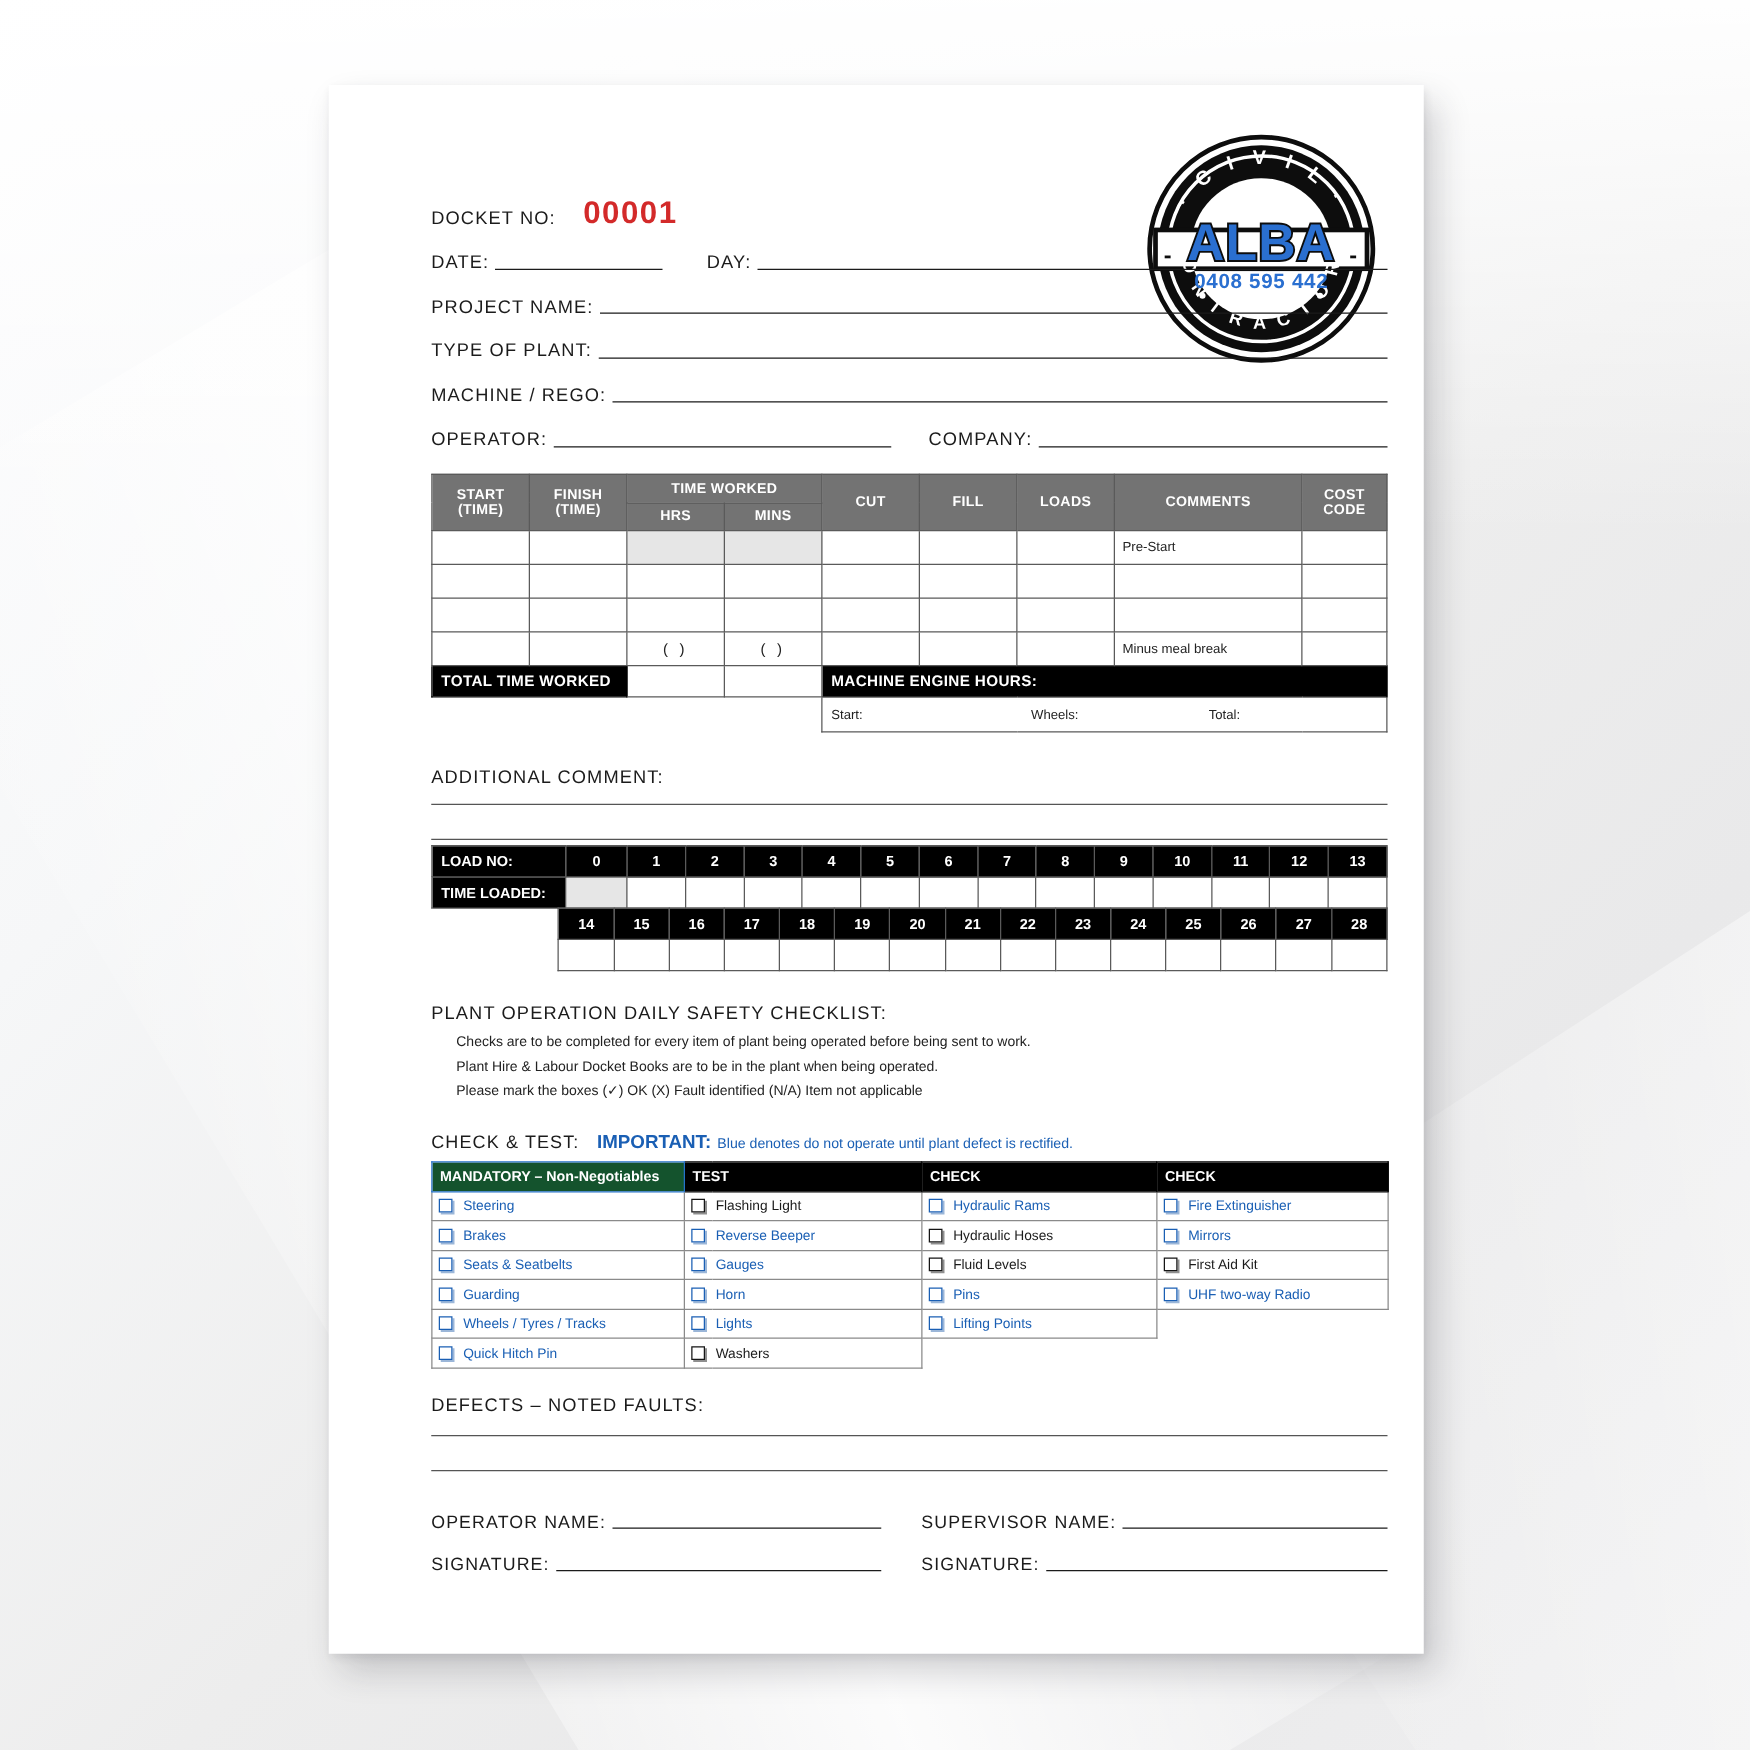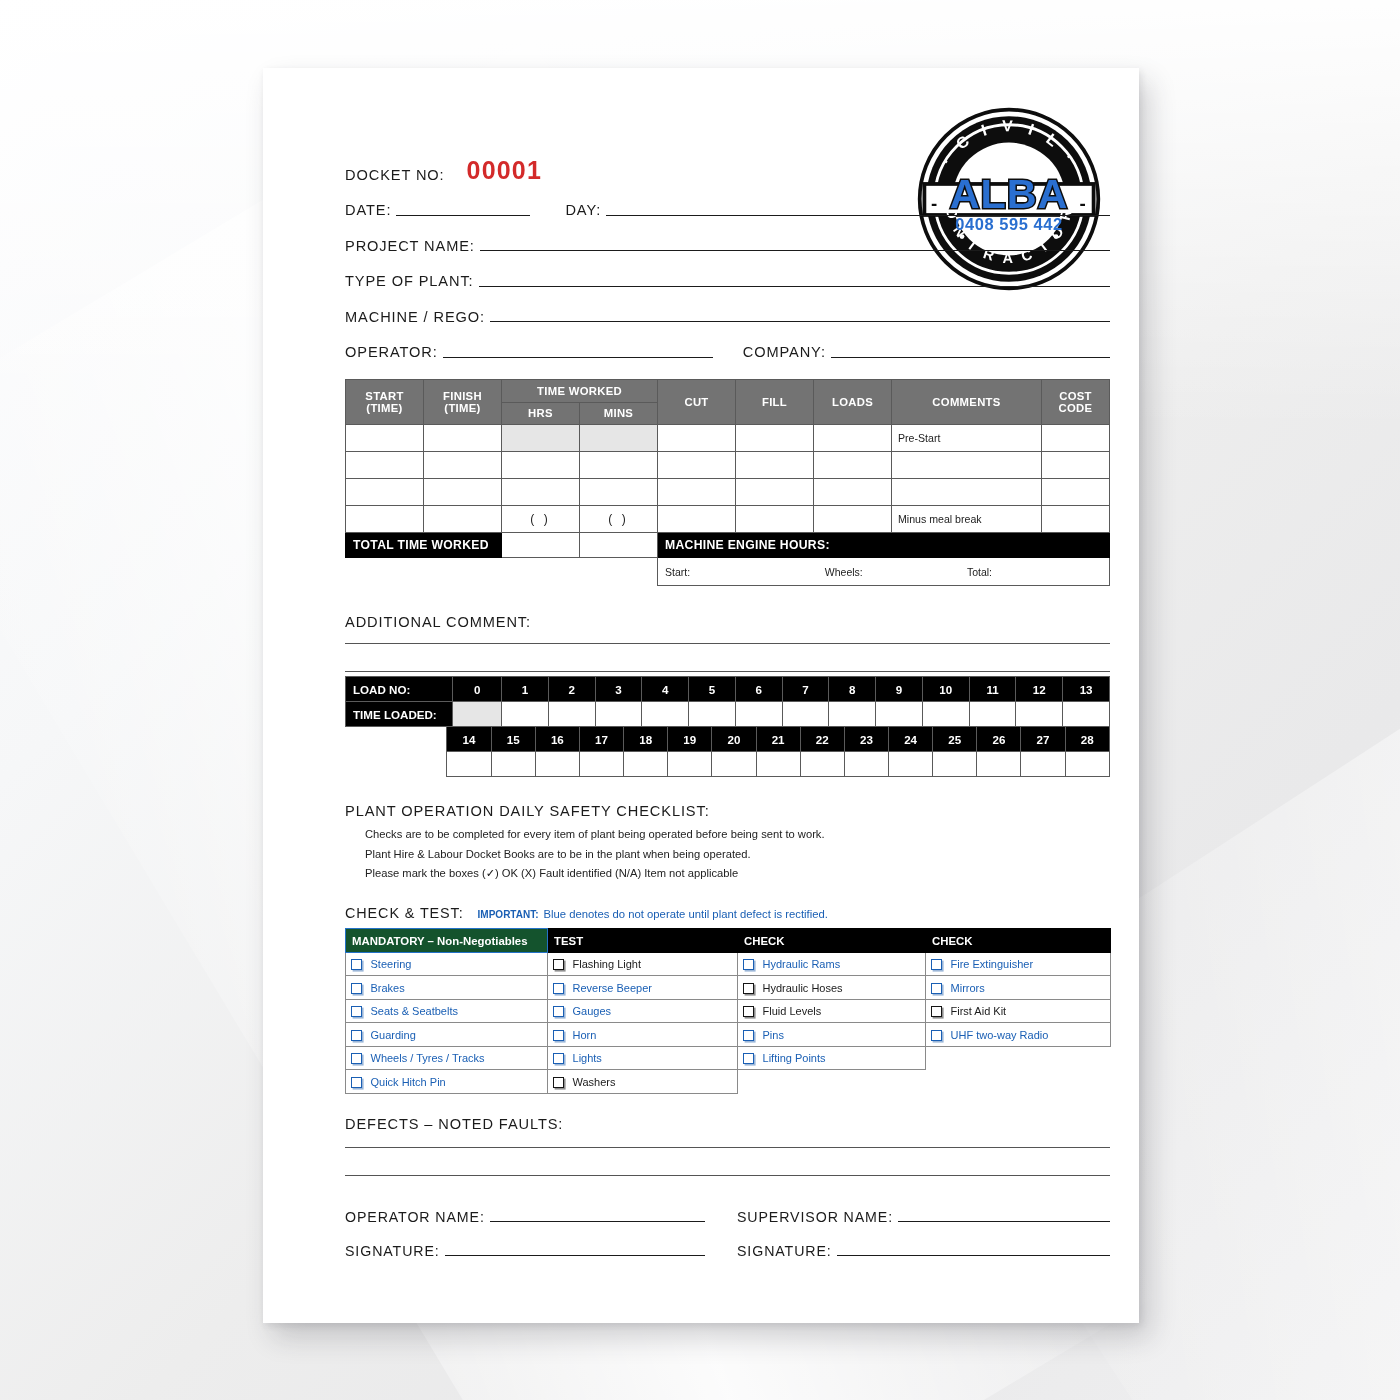--- a/index.html
+++ b/index.html
@@ -70,21 +70,21 @@
   
   .tally td{border:1.1px solid #5a5a5a;text-align:center;font-size:11.6px;font-weight:700;height:22px;}
   .tally td.num{background:#000;color:#fff;}
   .tally td.lab{background:#000;color:#fff;text-align:left;padding-left:7px;font-size:11.6px;}
   .tally td.empty{background:#fff;border:none;}
   .tally td.shade{background:#e6e6e6;}
 
   
   .prose{font-size:11.2px;color:#222;line-height:1.72;margin-left:20px;}
   .ct-head{margin:22px 0 7px;font-size:14.4px;letter-spacing:.9px;color:#1b1b1b;display:flex;align-items:baseline;gap:14px;}
-  .imp{font-size:10px;font-weight:700;color:#1a5fb4;letter-spacing:0;}
+  .imp{font-size:15px;font-weight:700;color:#1a5fb4;letter-spacing:0;}
   .impnote{font-size:11.3px;color:#1a5fb4;font-weight:400;letter-spacing:0;}
 
   
   .chk{border-collapse:collapse;width:100%;table-layout:fixed;}
   .chk td{border:1.1px solid #8a8a8a;height:20.5px;vertical-align:middle;}
   .chk td.h{background:#000;color:#fff;font-size:11.4px;font-weight:700;padding-left:6px;border-color:#000;}
   .chk td.h.blue{background:#14532d;border-color:#2472c8;}
   .chk td.box{width:22px;border-right:none;text-align:center;padding:0;}
   .chk td.itm{border-left:none;font-size:11px;padding-left:3px;color:#1a5fb4;}
   .chk td.itm.dark{color:#1b1b1b;}

